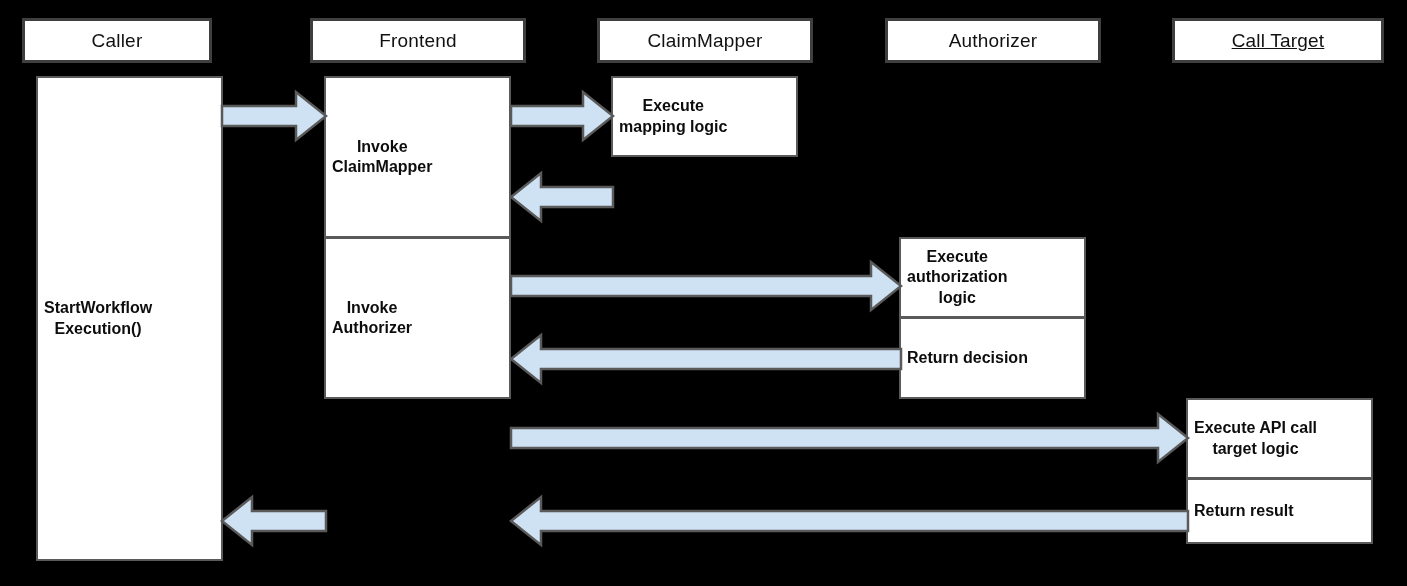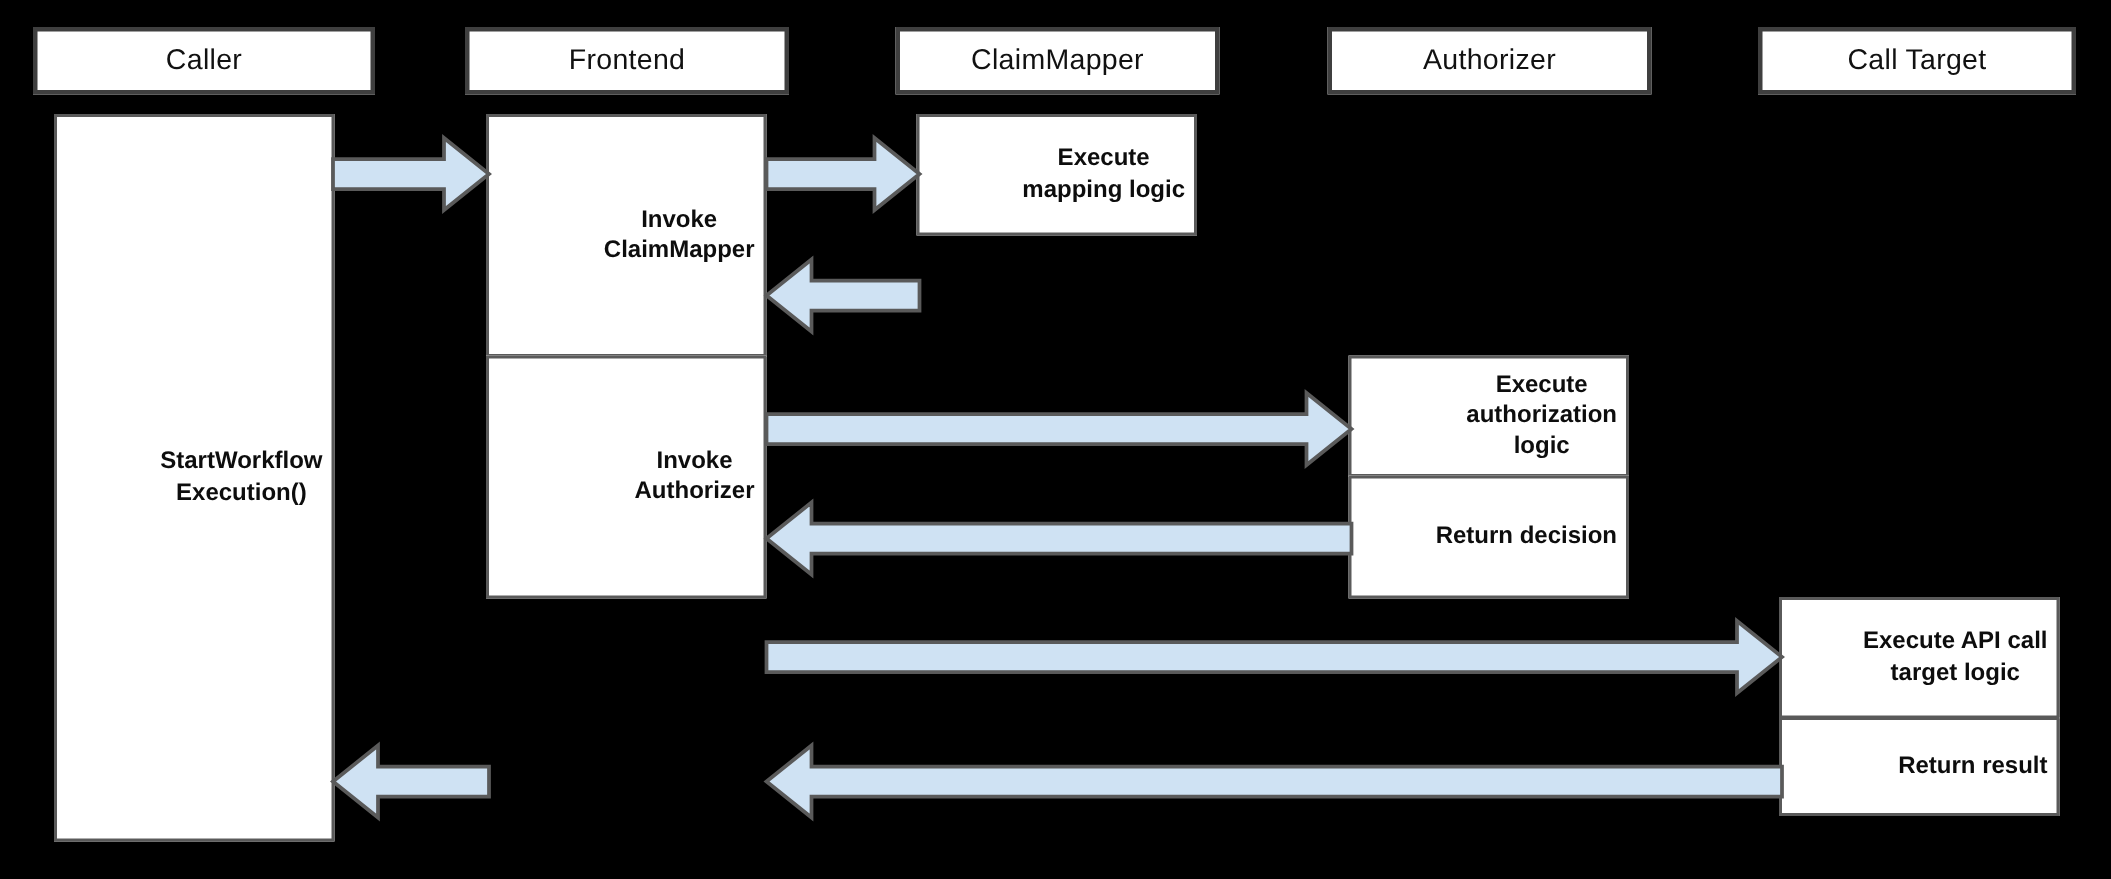--- a/index.html
+++ b/index.html
@@ -32,57 +32,57 @@
   }
 
   
   .act-box {
     position: absolute;
     background: #ffffff;
     border: 2px solid #5a5a5a;
     box-sizing: border-box;
     display: flex;
     align-items: center;
-    justify-content: flex-end;
+    justify-content: flex-start;
     text-align: center;
     color: #0d0d0d;
     font-size: 16px;
     font-weight: bold;
     line-height: 1.28;
     padding: 2px 6px;
   }
 
   
   .arrow {
     position: absolute;
   }
   .arrow svg { display: block; overflow: visible; }
 </style>
 </head>
 <body>
 
 <div id="canvas">
 
-  <div class="lifeline-header" style="left:22px;  top:18px; width:228px; height:45px;">
+  <div class="lifeline-header" style="left:22px;  top:18px; width:190px; height:45px;">
     <span>Caller</span>
   </div>
 
   <div class="lifeline-header" style="left:310px; top:18px; width:216px; height:45px;justify-content:center;">
     <span>Frontend</span>
   </div>
 
   <div class="lifeline-header" style="left:597px; top:18px; width:216px; height:45px;">
     <span>ClaimMapper</span>
   </div>
 
   <div class="lifeline-header" style="left:885px; top:18px; width:216px; height:45px;">
     <span>Authorizer</span>
   </div>
 
-  <div class="lifeline-header" style="left:1172px; top:18px; width:212px; height:45px;">
+  <div class="lifeline-header" style="left:1172px; top:18px; width:212px; height:45px;text-decoration:underline;">
     <span>Call Target</span>
   </div>
 
   <div class="act-box" style="left:36px; top:76px; width:187px; height:485px;">
     <span>StartWorkflow<br>Execution()</span>
   </div>
 
   <div class="act-box" style="left:324px; top:76px; width:187px; height:162px;">
     <span>Invoke<br>ClaimMapper</span>
   </div>

